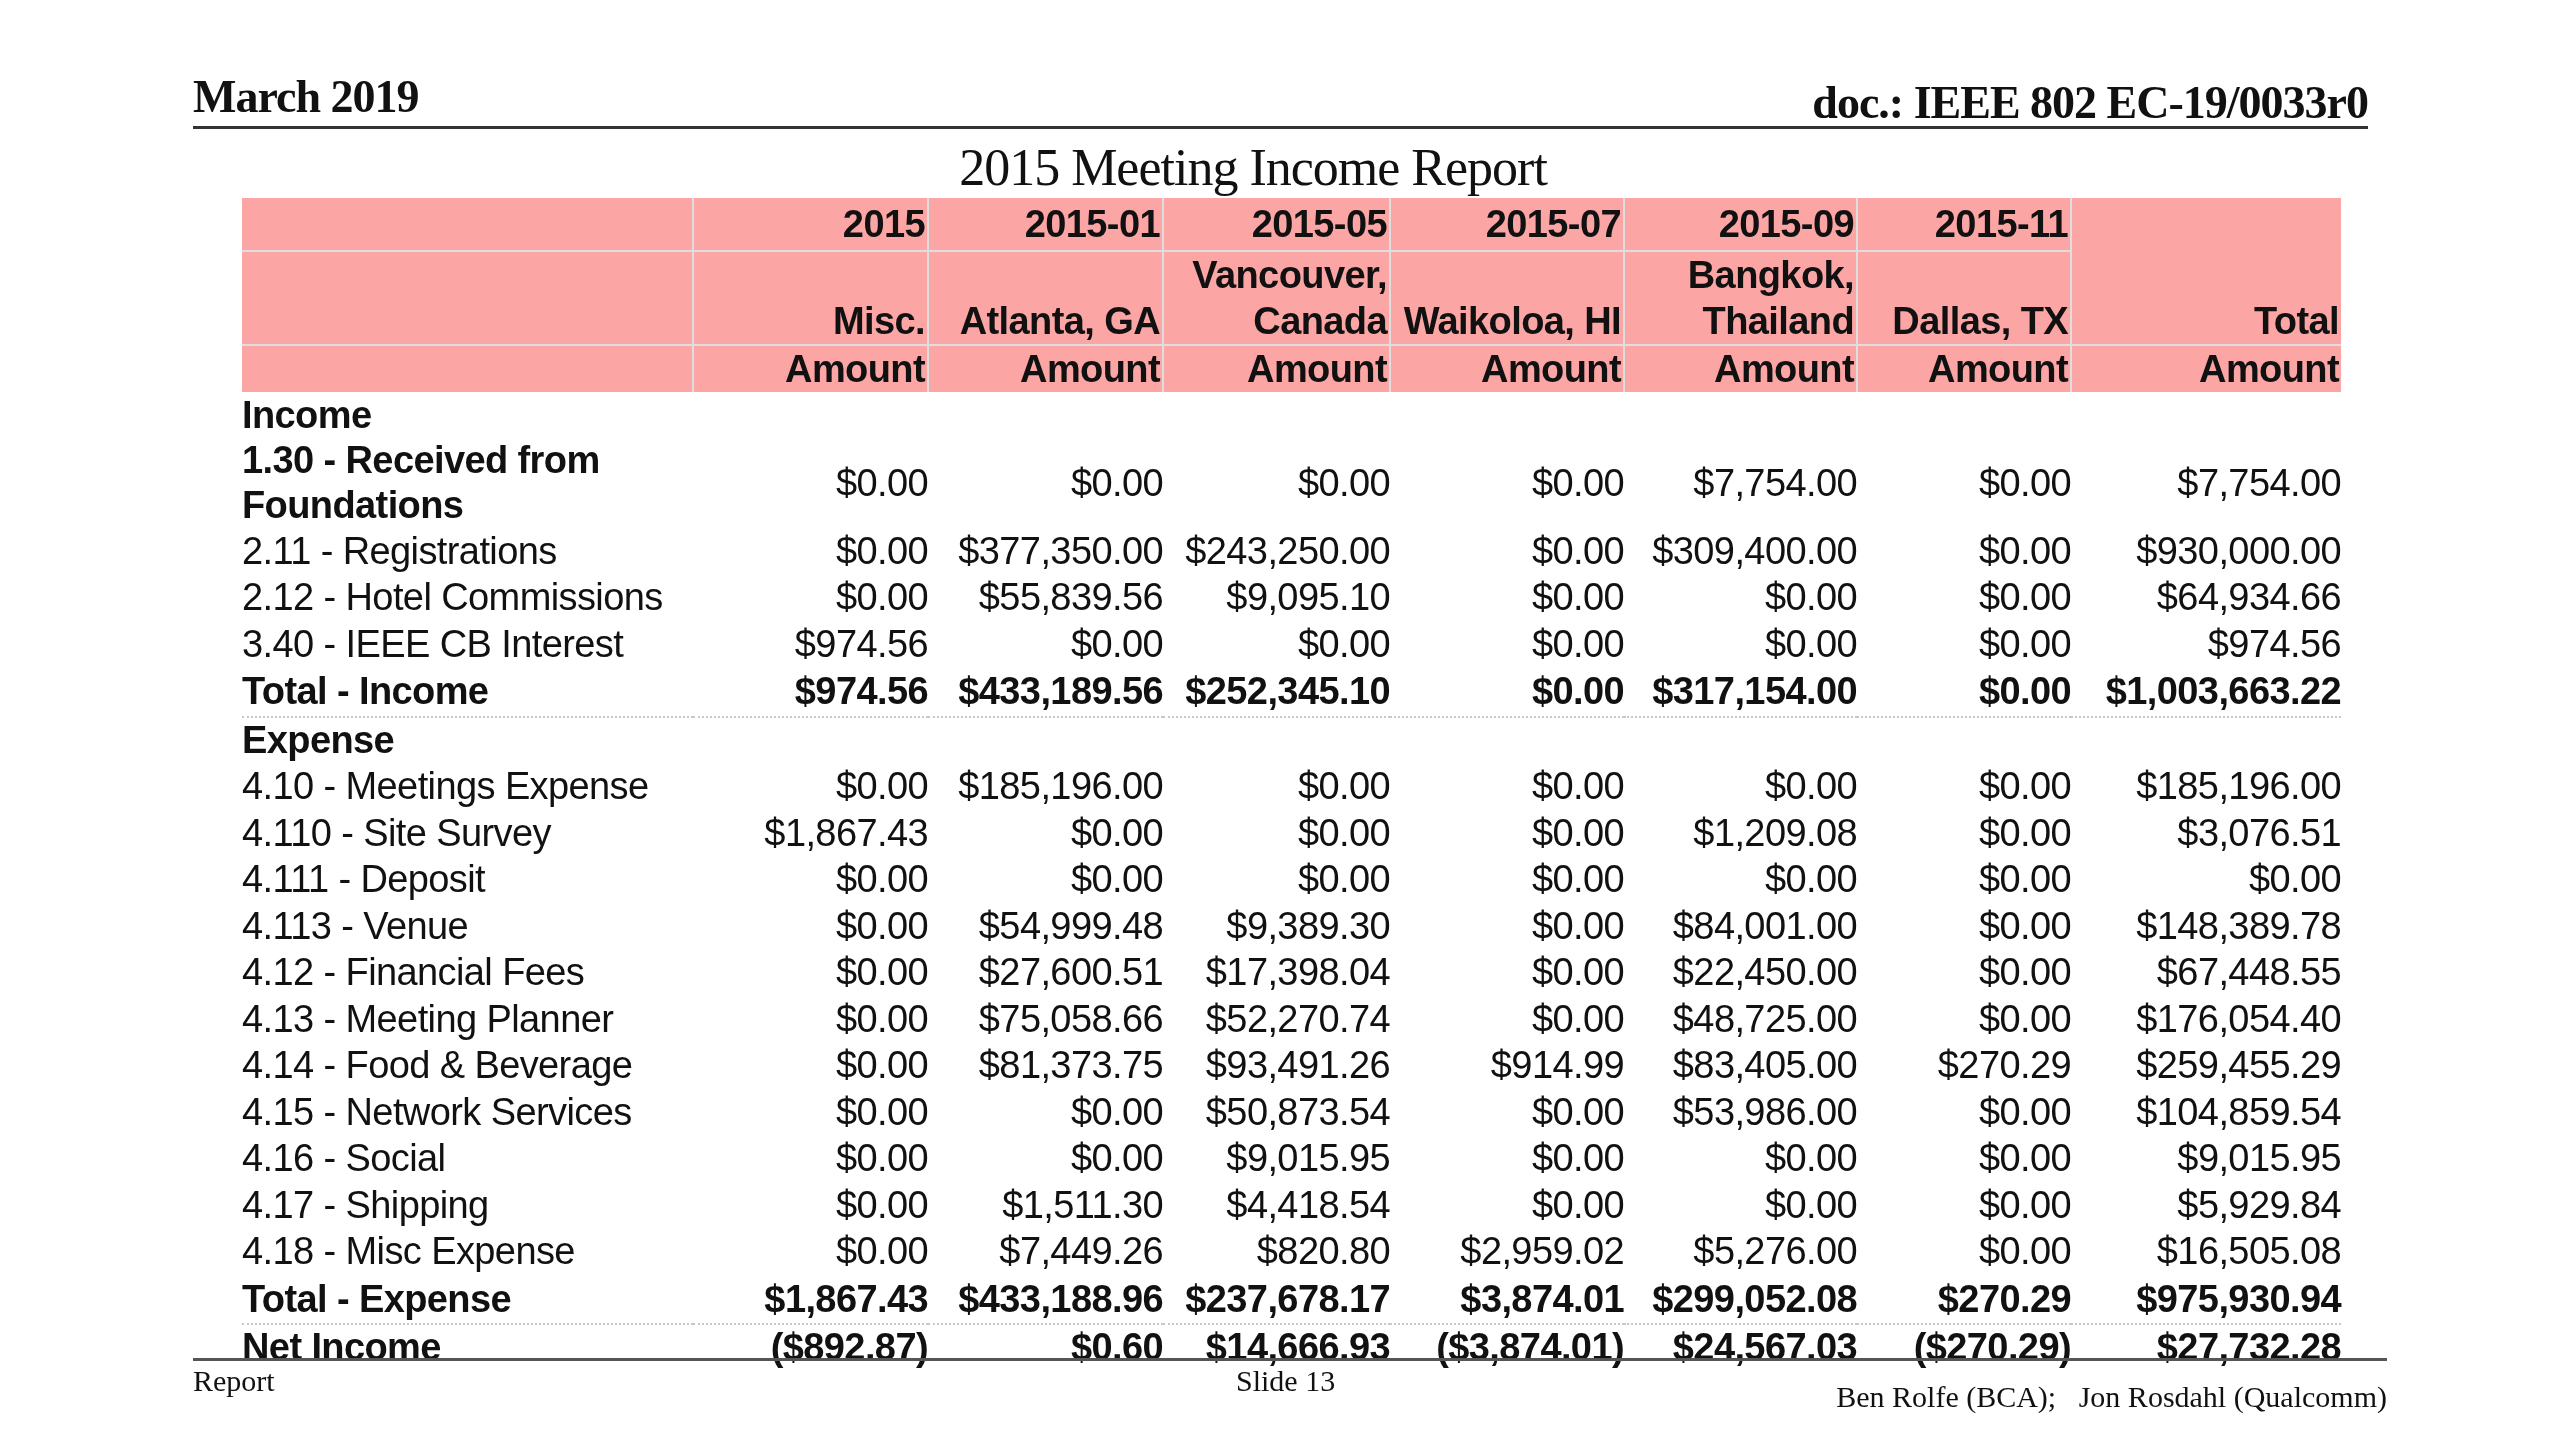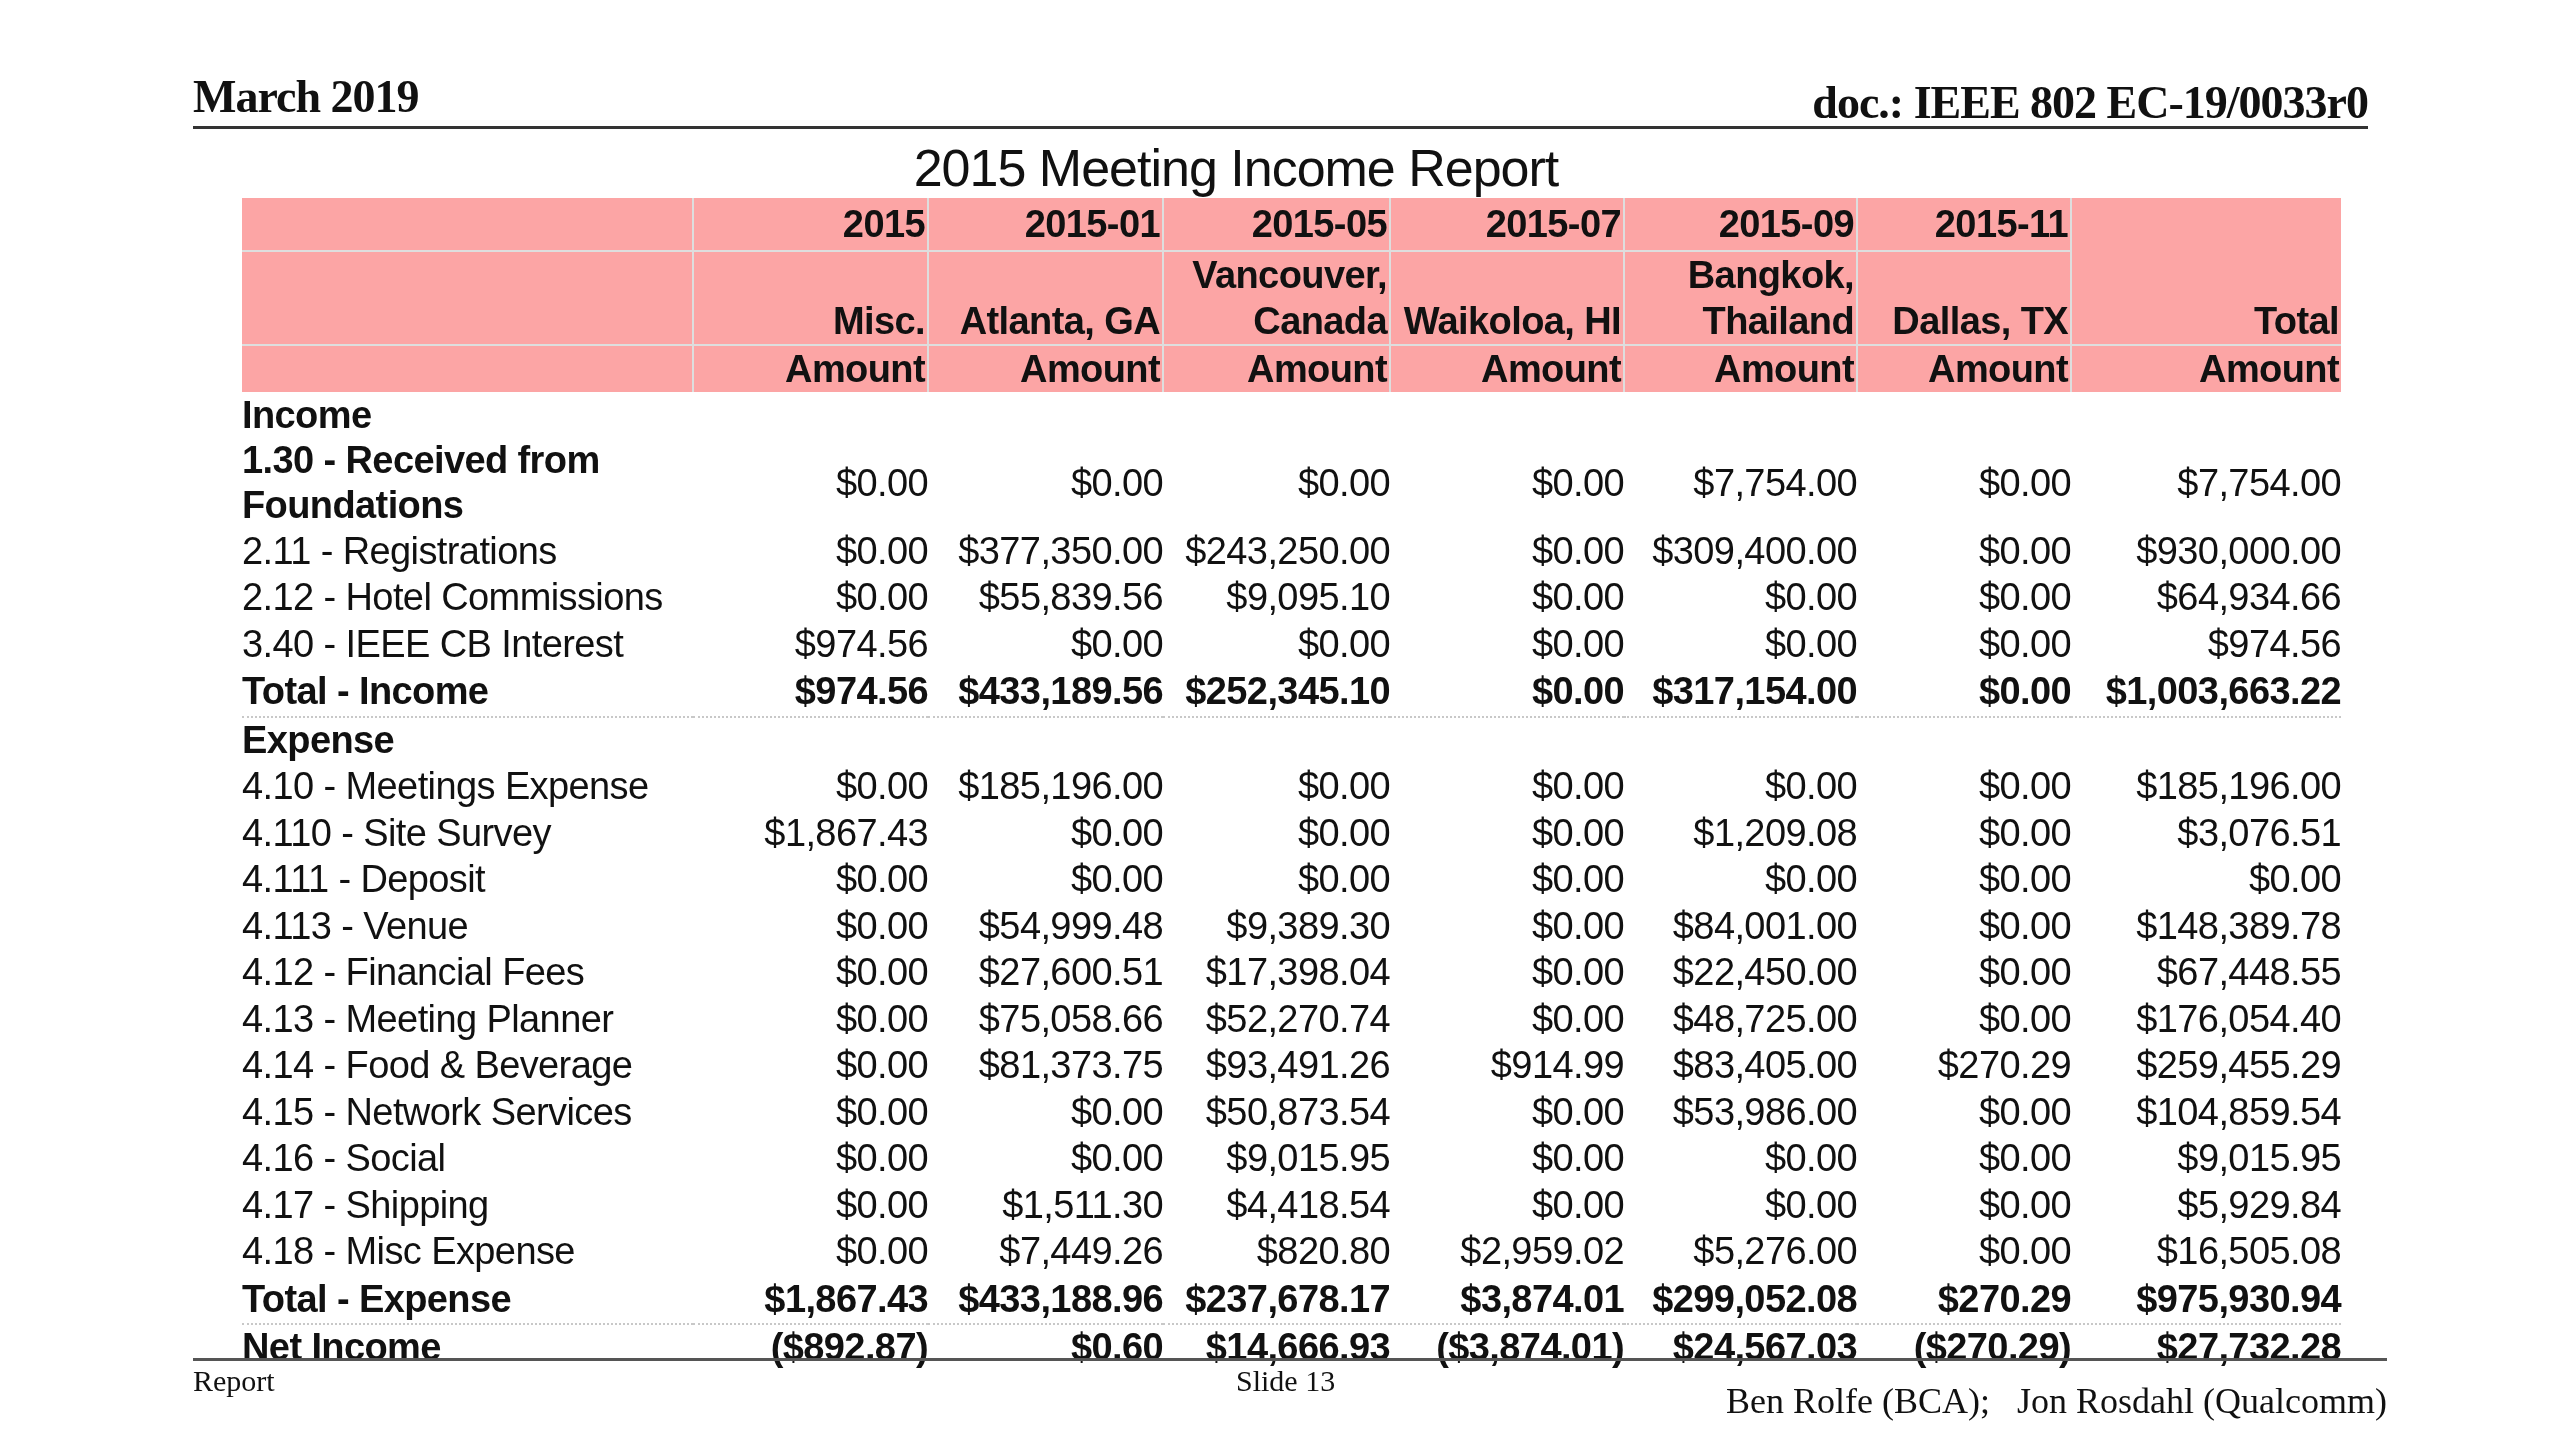--- a/index.html
+++ b/index.html
@@ -11,21 +11,21 @@
     position:absolute; left:193px; top:70px;
     font-family:"Liberation Serif", serif; font-weight:bold; font-size:46px; letter-spacing:-1px;
   }
   .hdr-right {
     position:absolute; right:192px; top:76px;
     font-family:"Liberation Serif", serif; font-weight:bold; font-size:46px; letter-spacing:-1px;
   }
   .top-rule { position:absolute; left:193px; width:2175px; top:126px; height:3px; background:#333; }
   .title {
     position:absolute; left:0; width:2472px; top:138px; text-align:center;
-    font-family:Liberation Sans, sans-serif; font-size:52px; letter-spacing:-1px;
+    font-family:Liberation Serif, serif; font-size:52px; letter-spacing:-1px;padding-left:17px;
   }
   table.report {
     position:absolute; left:242px; top:198px; border-collapse:collapse;
     font-size:38px; letter-spacing:-0.6px;
   }
   table.report td { padding:0; white-space:nowrap; text-align:right; vertical-align:middle; }
   table.report td.label { text-align:left; width:448px; }
   col.c1 { width:235px; } col.c2 { width:235px; } col.c3 { width:227px; }
   col.c4 { width:234px; } col.c5 { width:233px; } col.c6 { width:214px; } col.c7 { width:270px; }
   tr.head td { background:#fca5a5; font-weight:bold; border-left:2px solid #dedede; padding-right:2px; }
@@ -37,21 +37,21 @@
   tr.head-r1 td.total-hdr { border-bottom:none; }
   tr.section td { font-weight:bold; height:46px; }
   tr.line td { height:46.5px; }
   tr.line2 td { height:88px; }
   tr.line2 td.label { line-height:45px;font-weight:bold; }
   tr.total td { font-weight:bold; height:48px; border-bottom:2px dotted #c8c8c8; }
   tr.net td { font-weight:bold; height:44px; }
   .bottom-rule { position:absolute; left:193px; width:2194px; top:1358px; height:3px; background:#555; }
   .foot-left { position:absolute; left:193px; top:1364px; font-family:"Liberation Serif", serif; font-size:30px; }
   .foot-center { position:absolute; left:1236px; top:1364px; font-family:"Liberation Serif", serif; font-size:30px; }
-  .foot-right { position:absolute; right:173px; top:1380px; font-family:"Liberation Serif", serif; font-size:36px; white-space:pre; }
+  .foot-right { position:absolute; right:173px; top:1380px; font-family:"Liberation Serif", serif; font-size:30px; white-space:pre; }
 </style>
 </head>
 <body>
 
 <div class="hdr-left">March 2019</div>
 <div class="hdr-right">doc.: IEEE 802 EC-19/0033r0</div>
 <div class="top-rule"></div>
 <div class="title">2015 Meeting Income Report</div>
 
 <table class="report">

